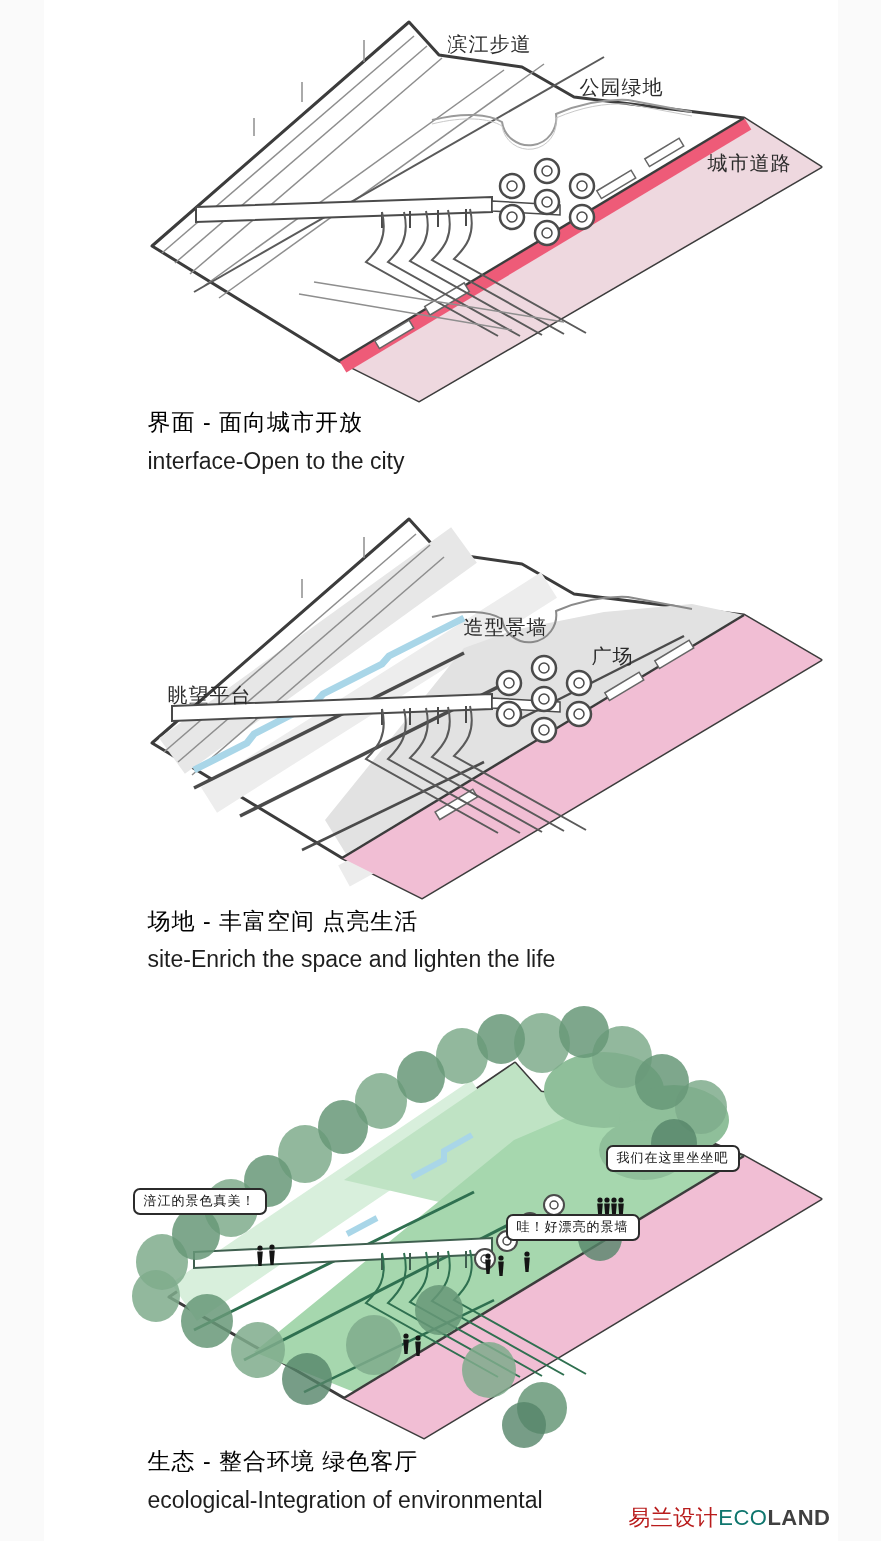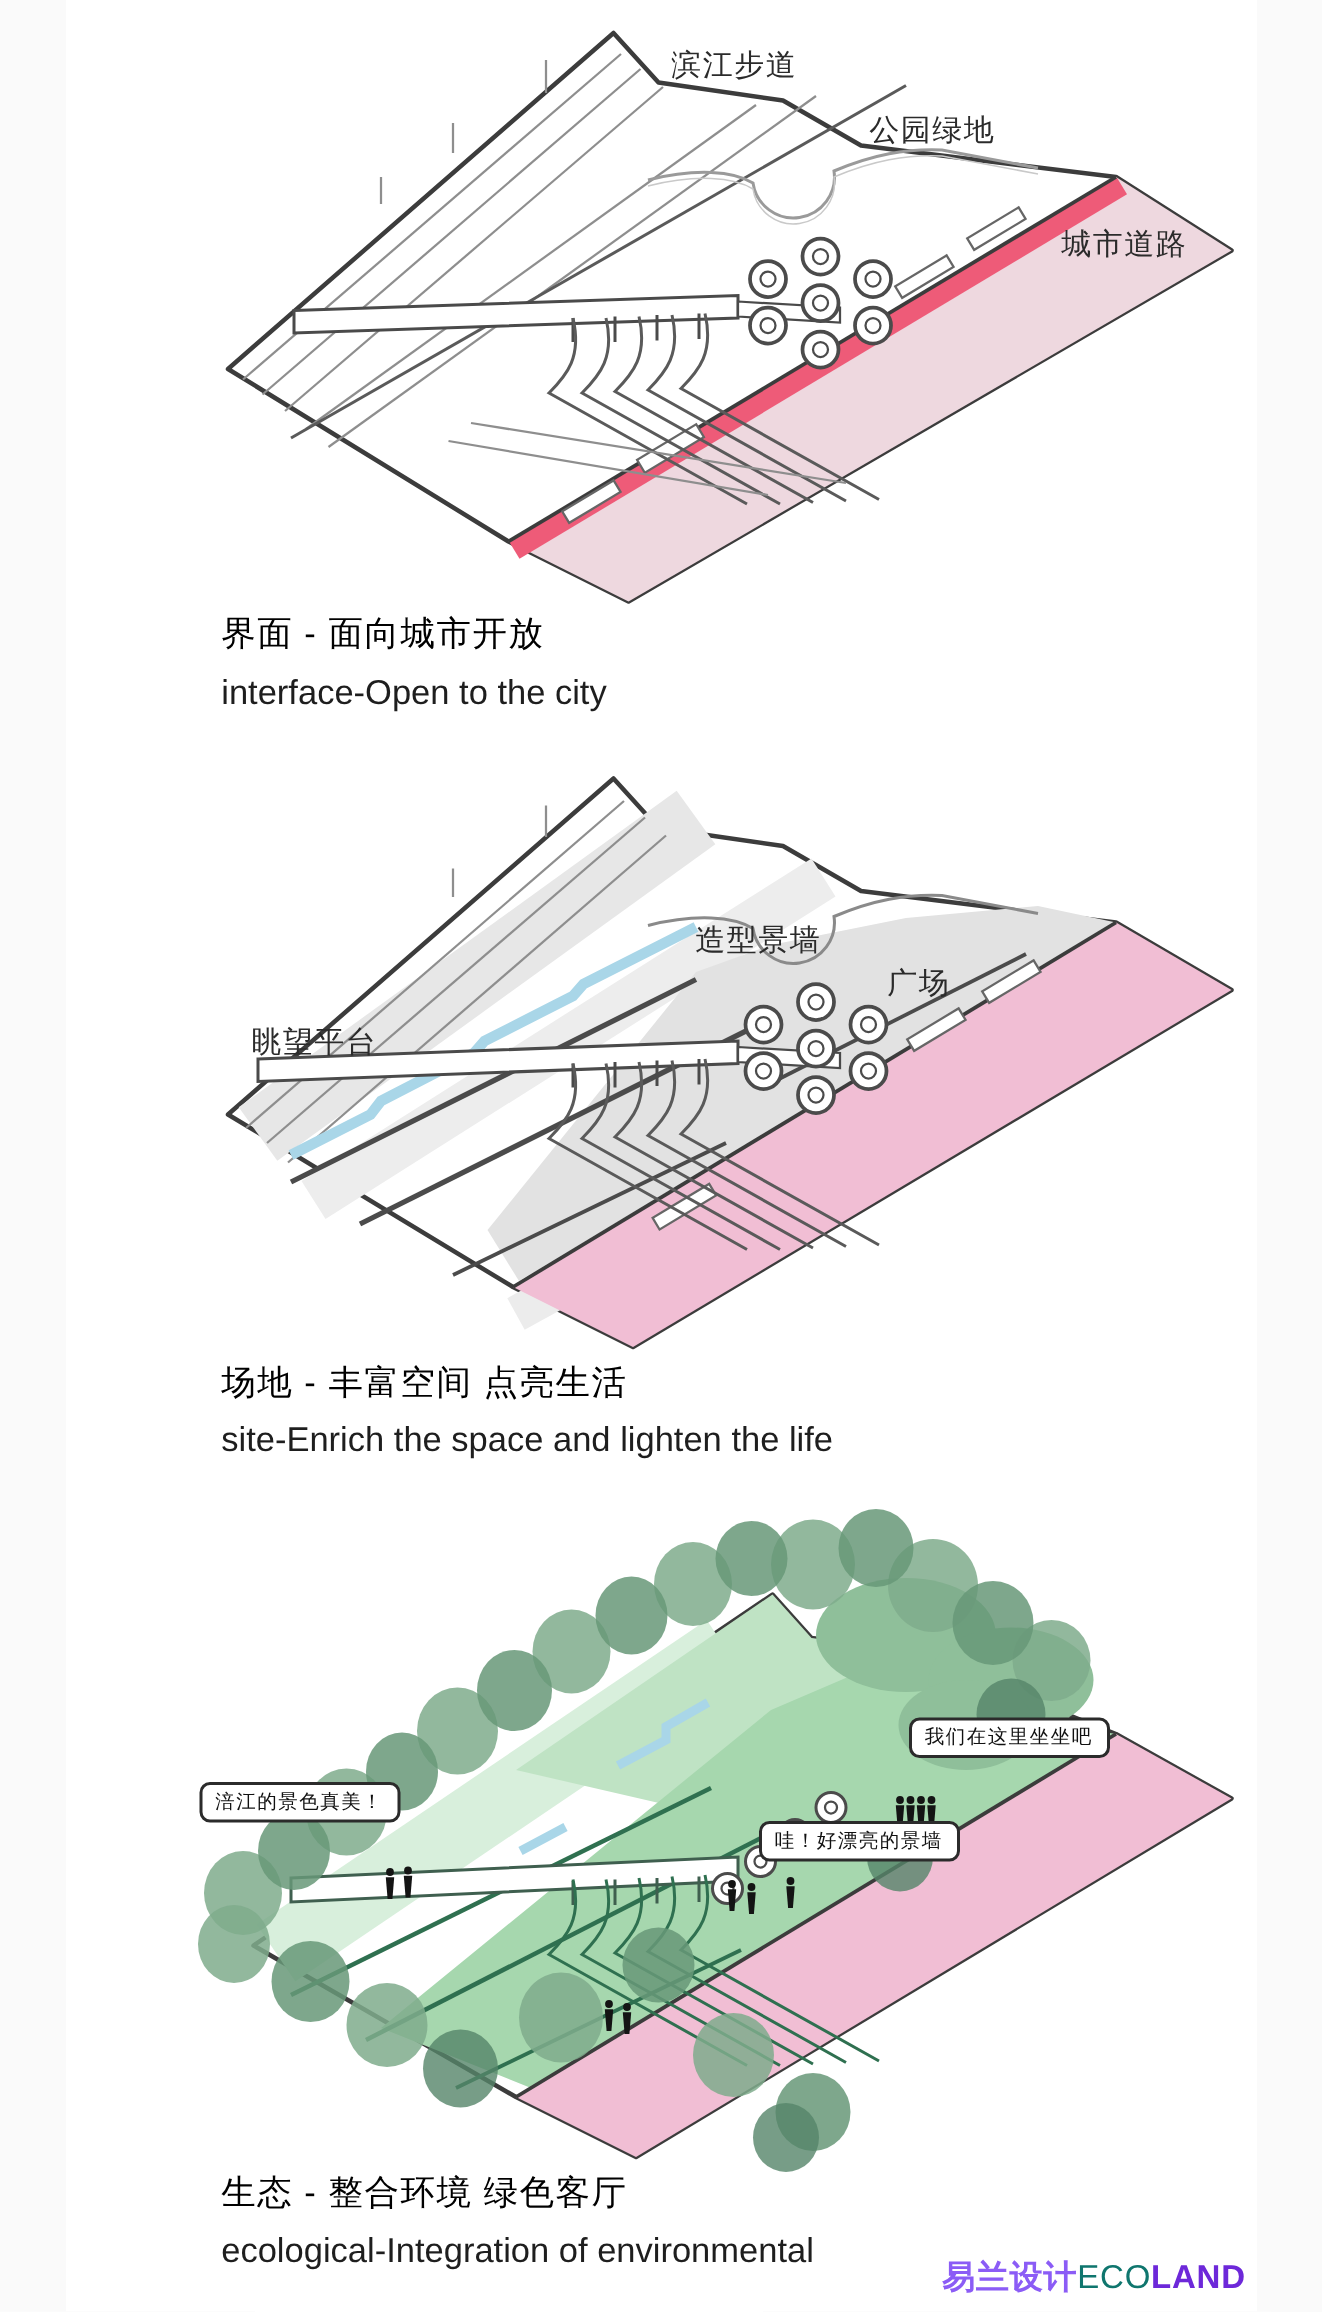--- a/index.html
+++ b/index.html
@@ -21,23 +21,23 @@
     position:absolute;font-size:23px;color:#1e1e1e;white-space:nowrap;text-align:center;
   }
   .bubble{
     position:absolute;background:#ffffff;border:2.5px solid #2b2b2b;border-radius:7px;
     padding:2px 9px 3px 9px;font-size:13px;color:#111;white-space:nowrap;letter-spacing:1px;
   }
   .watermark{
     position:absolute;right:7px;top:1503px;font-size:22px;white-space:nowrap;
     letter-spacing:.5px;
   }
-  .wm-zh{font-weight:bold;color:#8b5cf6;}
+  .wm-zh{font-weight:normal;color:#b91c1c;}
   .wm-eco{font-weight:normal;color:#0f766e;}
-  .wm-land{font-weight:bold;color:#6d28d9;}
+  .wm-land{font-weight:bold;color:#404040;}
   svg .outline{fill:#ffffff;stroke:#3c3c3c;stroke-width:3;stroke-linejoin:round;}
   svg .thin{stroke:#8e8e8e;stroke-width:1.5;fill:none;}
   svg .mid{stroke:#5a5a5a;stroke-width:2;fill:none;}
   svg .slab{fill:#ffffff;stroke:#666;stroke-width:1.5;}
 </style>
 </head>
 <body>
 
 <div class="page">
 

